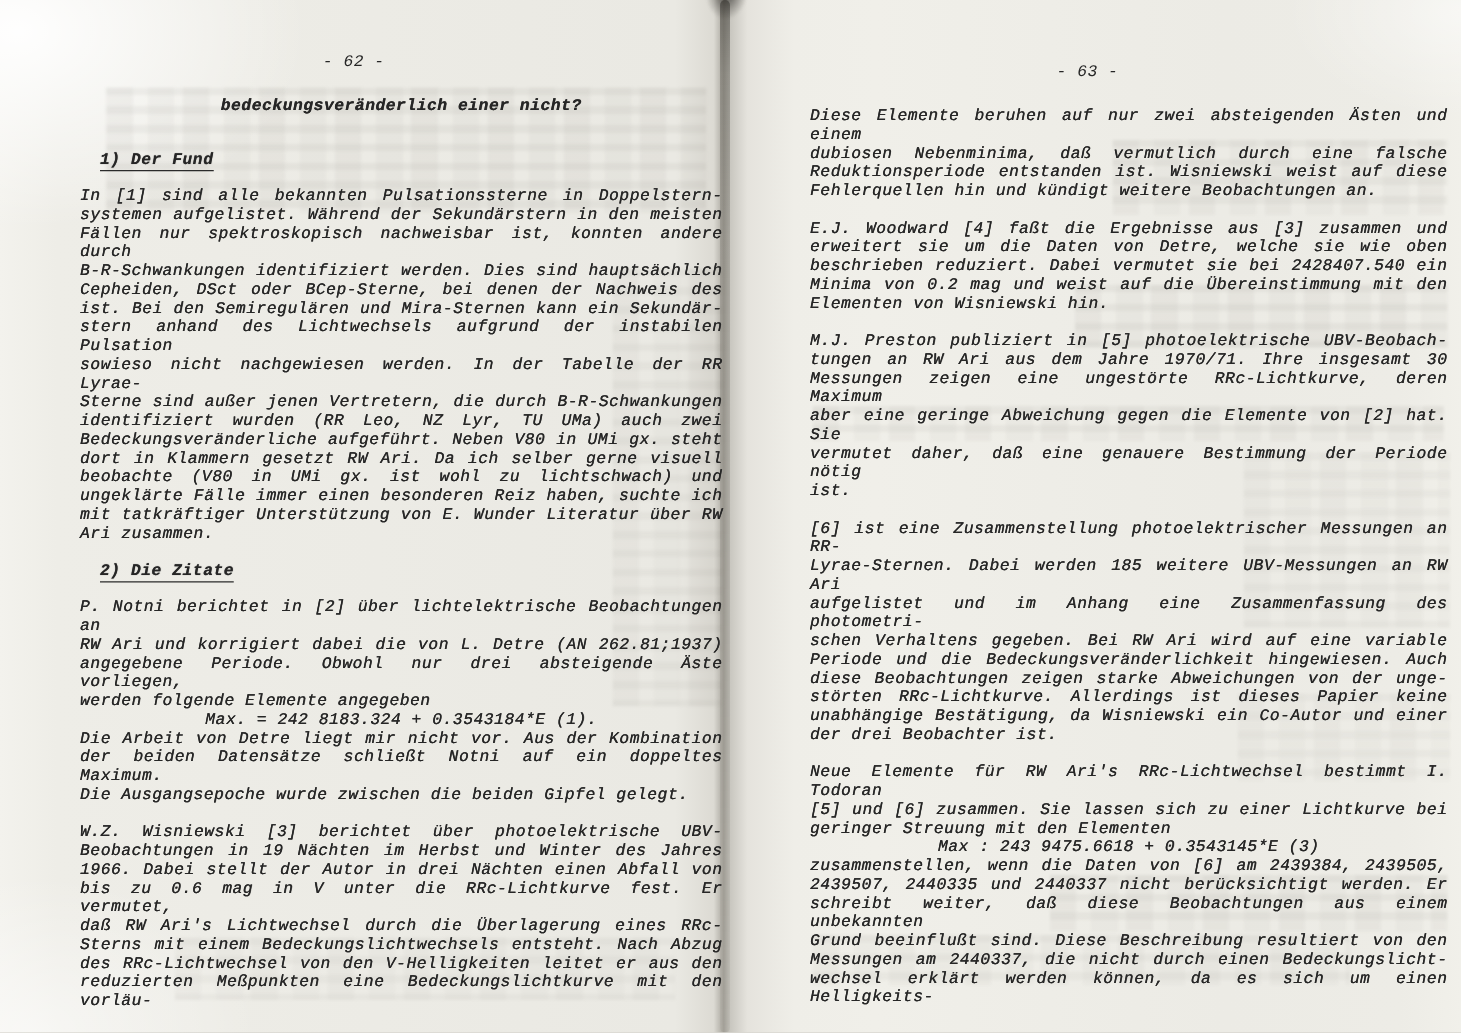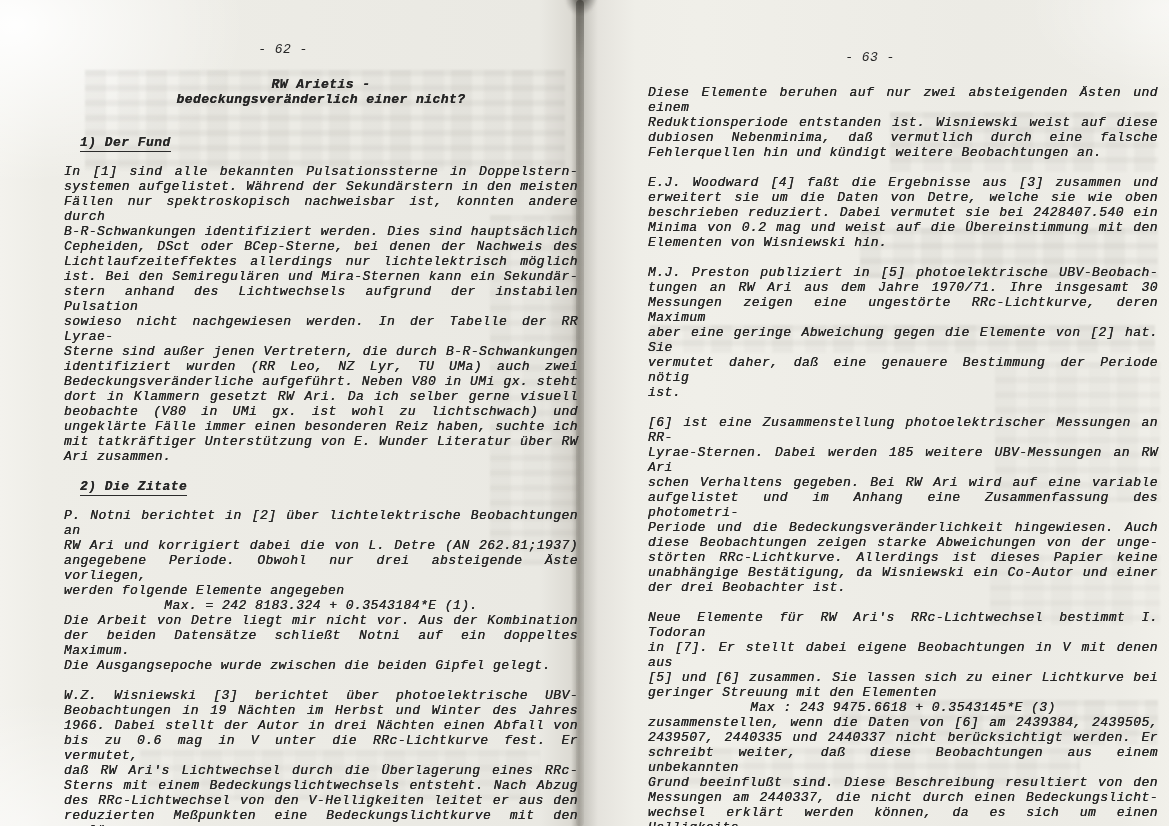--- a/index.html
+++ b/index.html
@@ -73,31 +73,29 @@
   <div class="ghost" style="left:990px;top:555px;width:170px;height:70px;opacity:.3;"></div>
   <div class="ghost" style="left:840px;top:700px;width:318px;height:45px;opacity:.45;"></div>
   <div class="ghost" style="left:650px;top:748px;width:430px;height:40px;opacity:.4;"></div>
 
   <div class="gutter-line"></div>
   <div class="gutter-top-smudge"></div>
 
   <div class="page page-left">
     <div class="ph">- 62 -</div>
   <div class="block title">
-        <div class="ln c">RW Arietis -</div>
         <div class="ln c">bedeckungsveränderlich einer nicht?</div>
       </div>
       <div class="block heading"><span class="hl">1) Der Fund</span></div>
       <div class="block para">
         <div class="ln j">In [1] sind alle bekannten Pulsationssterne in Doppelstern-</div>
         <div class="ln j">systemen aufgelistet. Während der Sekundärstern in den meisten</div>
         <div class="ln j">Fällen nur spektroskopisch nachweisbar ist, konnten andere durch</div>
         <div class="ln j">B-R-Schwankungen identifiziert werden. Dies sind hauptsächlich</div>
         <div class="ln j">Cepheiden, DSct oder BCep-Sterne, bei denen der Nachweis des</div>
-        <div class="ln j">Lichtlaufzeiteffektes allerdings nur lichtelektrisch möglich</div>
         <div class="ln j">ist. Bei den Semiregulären und Mira-Sternen kann ein Sekundär-</div>
         <div class="ln j">stern anhand des Lichtwechsels aufgrund der instabilen Pulsation</div>
         <div class="ln j">sowieso nicht nachgewiesen werden. In der Tabelle der RR Lyrae-</div>
         <div class="ln j">Sterne sind außer jenen Vertretern, die durch B-R-Schwankungen</div>
         <div class="ln j">identifiziert wurden (RR Leo, NZ Lyr, TU UMa) auch zwei</div>
         <div class="ln j">Bedeckungsveränderliche aufgeführt. Neben V80 in UMi gx. steht</div>
         <div class="ln j">dort in Klammern gesetzt RW Ari. Da ich selber gerne visuell</div>
         <div class="ln j">beobachte (V80 in UMi gx. ist wohl zu lichtschwach) und</div>
         <div class="ln j">ungeklärte Fälle immer einen besonderen Reiz haben, suchte ich</div>
         <div class="ln j">mit tatkräftiger Unterstützung von E. Wunder Literatur über RW</div>
@@ -123,53 +121,52 @@
         <div class="ln j">Sterns mit einem Bedeckungslichtwechsels entsteht. Nach Abzug</div>
         <div class="ln j">des RRc-Lichtwechsel von den V-Helligkeiten leitet er aus den</div>
         <div class="ln j">reduzierten Meßpunkten eine Bedeckungslichtkurve mit den vorläu-</div>
       </div>
     </div>
 
   <div class="page page-right">
     <div class="ph">- 63 -</div>
   <div class="block para">
         <div class="ln j">Diese Elemente beruhen auf nur zwei absteigenden Ästen und einem</div>
+        <div class="ln j">dubiosen Nebenminima, daß vermutlich durch eine falsche</div>
         <div class="ln j">Reduktionsperiode entstanden ist. Wisniewski weist auf diese</div>
-        <div class="ln j">dubiosen Nebenminima, daß vermutlich durch eine falsche</div>
         <div class="ln l">Fehlerquellen hin und kündigt weitere Beobachtungen an.</div>
       </div>
       <div class="block para">
         <div class="ln j">E.J. Woodward [4] faßt die Ergebnisse aus [3] zusammen und</div>
         <div class="ln j">erweitert sie um die Daten von Detre, welche sie wie oben</div>
         <div class="ln j">beschrieben reduziert. Dabei vermutet sie bei 2428407.540 ein</div>
         <div class="ln j">Minima von 0.2 mag und weist auf die Übereinstimmung mit den</div>
         <div class="ln l">Elementen von Wisniewski hin.</div>
       </div>
       <div class="block para">
         <div class="ln j">M.J. Preston publiziert in [5] photoelektrische UBV-Beobach-</div>
         <div class="ln j">tungen an RW Ari aus dem Jahre 1970/71. Ihre insgesamt 30</div>
         <div class="ln j">Messungen zeigen eine ungestörte RRc-Lichtkurve, deren Maximum</div>
         <div class="ln j">aber eine geringe Abweichung gegen die Elemente von [2] hat. Sie</div>
         <div class="ln j">vermutet daher, daß eine genauere Bestimmung der Periode nötig</div>
         <div class="ln l">ist.</div>
       </div>
       <div class="block para">
         <div class="ln j">[6] ist eine Zusammenstellung photoelektrischer Messungen an RR-</div>
         <div class="ln j">Lyrae-Sternen. Dabei werden 185 weitere UBV-Messungen an RW Ari</div>
+        <div class="ln j">aufgelistet und im Anhang eine Zusammenfassung des photometri-</div>
         <div class="ln j">schen Verhaltens gegeben. Bei RW Ari wird auf eine variable</div>
-        <div class="ln j">aufgelistet und im Anhang eine Zusammenfassung des photometri-</div>
         <div class="ln j">Periode und die Bedeckungsveränderlichkeit hingewiesen. Auch</div>
         <div class="ln j">diese Beobachtungen zeigen starke Abweichungen von der unge-</div>
         <div class="ln j">störten RRc-Lichtkurve. Allerdings ist dieses Papier keine</div>
         <div class="ln j">unabhängige Bestätigung, da Wisniewski ein Co-Autor und einer</div>
         <div class="ln l">der drei Beobachter ist.</div>
       </div>
       <div class="block para">
         <div class="ln j">Neue Elemente für RW Ari's RRc-Lichtwechsel bestimmt I. Todoran</div>
-        <div class="ln j">in [7]. Er stellt dabei eigene Beobachtungen in V mit denen aus</div>
         <div class="ln j">[5] und [6] zusammen. Sie lassen sich zu einer Lichtkurve bei</div>
         <div class="ln l">geringer Streuung mit den Elementen</div>
         <div class="ln c">Max : 243 9475.6618 + 0.3543145*E (3)</div>
         <div class="ln j">zusammenstellen, wenn die Daten von [6] am 2439384, 2439505,</div>
         <div class="ln j">2439507, 2440335 und 2440337 nicht berücksichtigt werden. Er</div>
         <div class="ln j">schreibt weiter, daß diese Beobachtungen aus einem unbekannten</div>
         <div class="ln j">Grund beeinflußt sind. Diese Beschreibung resultiert von den</div>
         <div class="ln j">Messungen am 2440337, die nicht durch einen Bedeckungslicht-</div>
         <div class="ln j">wechsel erklärt werden können, da es sich um einen Helligkeits-</div>
       </div>

